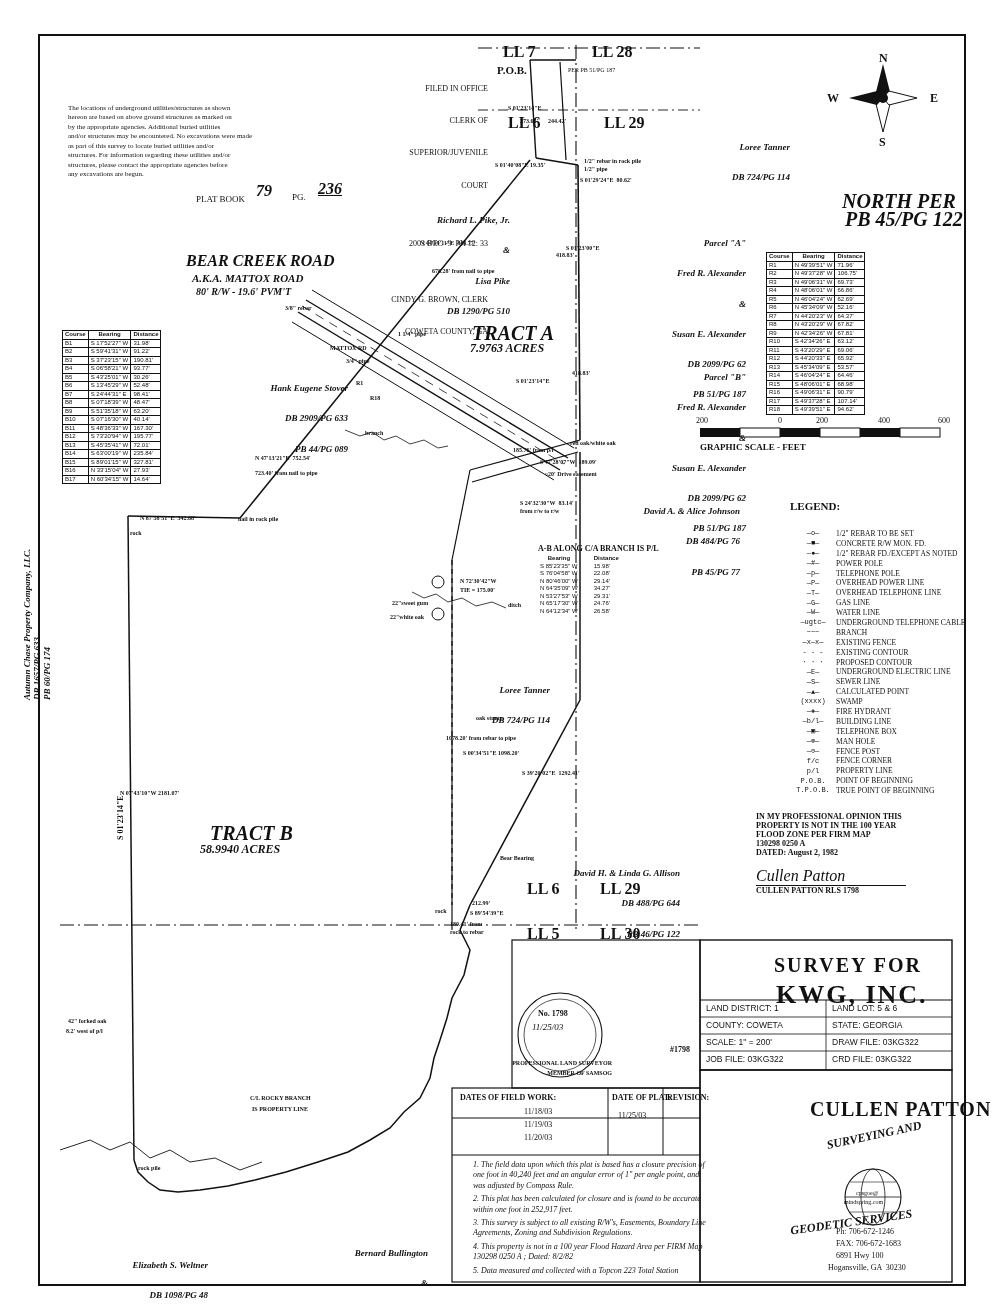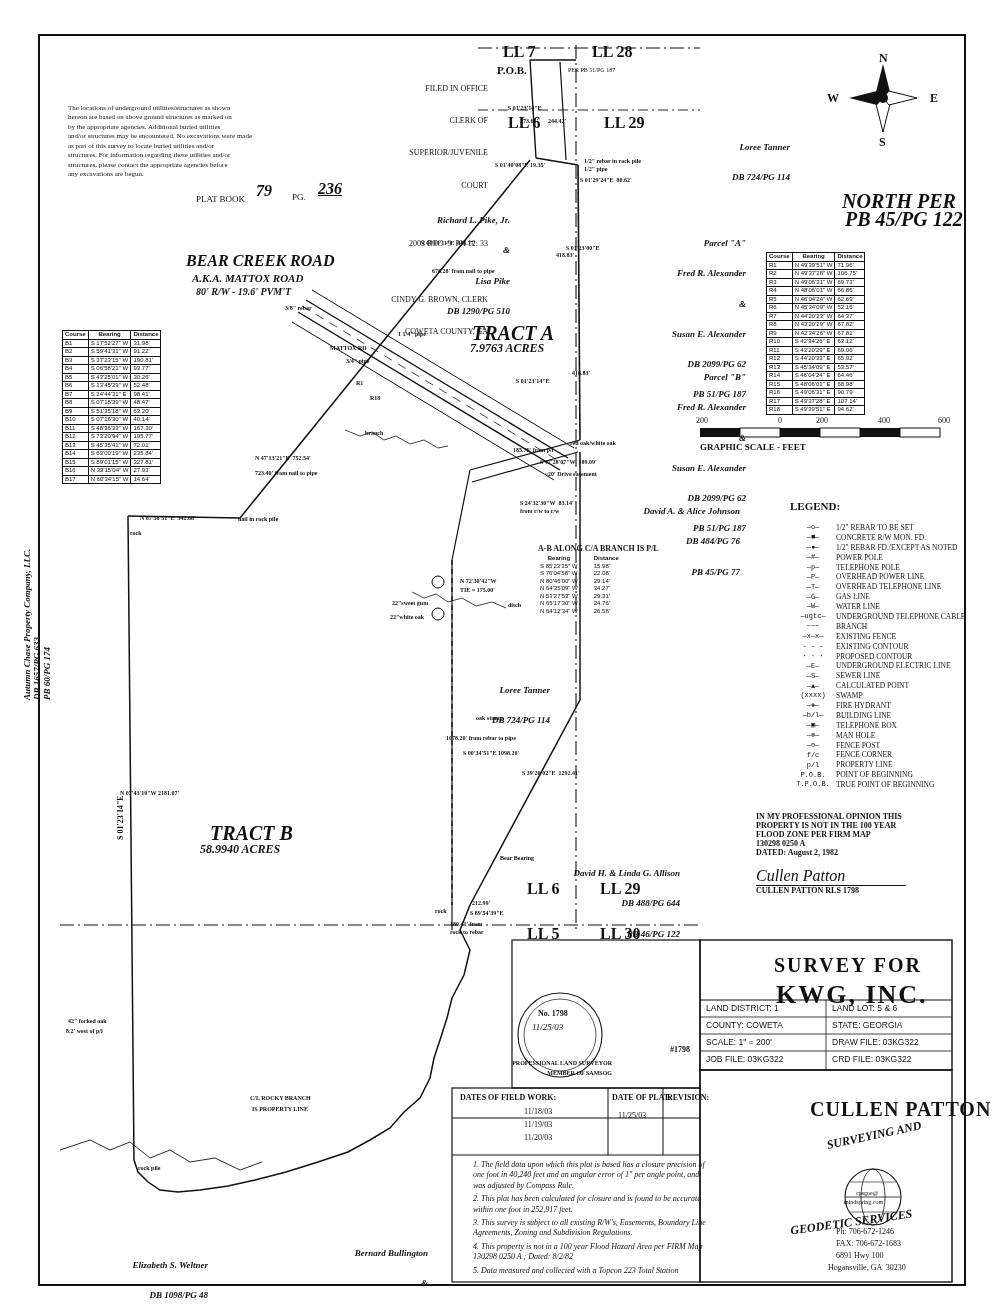--- a/index.html
+++ b/index.html
@@ -215,20 +215,25 @@
 
   <div class="t s9 b i tc" style="left:596px;top:352px;width:150px;">
     <div>Parcel "B"</div>
     <div>Fred R. Alexander</div>
     <div>&amp;</div>
     <div>Susan E. Alexander</div>
     <div>DB 2099/PG 62</div>
     <div>PB 51/PG 187</div>
   </div>
 
+  <div class="t s9 b i tc" style="left:188px;top:363px;width:160px;">
+    <div>Hank Eugene Stover</div>
+    <div>DB 2909/PG 633</div>
+    <div>PB 44/PG 089</div>
+  </div>
 
   <div class="t s9 b i tc" style="left:560px;top:486px;width:180px;">
     <div>David A. &amp; Alice Johnson</div>
     <div>DB 484/PG 76</div>
     <div>PB 45/PG 77</div>
   </div>
 
   <div class="t s9 b i tc" style="left:430px;top:665px;width:120px;">
     <div>Loree Tanner</div>
     <div>DB 724/PG 114</div>
@@ -503,21 +508,21 @@
           </tr>
           <tr>
             <td style="border: none; padding-right: 14px;">N 64'12'34" W</td>
             <td style="border: none; padding-right: 14px;">26.58'</td>
           </tr>
         </tbody>
     </table>
   </div>
 
   <div class="abs legend" style="left:790px;top:500px;width:180px;">
-    <div class="s11 b" style="margin-bottom:11px;">LEGEND:</div>
+    <div class="s11 b" style="margin-bottom:17px;">LEGEND:</div>
     <div id="legend-items">
         <div class="legend-row">
           <span class="legend-sym">—o—</span>
           <span>1/2" REBAR TO BE SET</span>
         </div>
         <div class="legend-row">
           <span class="legend-sym">—■—</span>
           <span>CONCRETE R/W MON. FD.</span>
         </div>
         <div class="legend-row">

